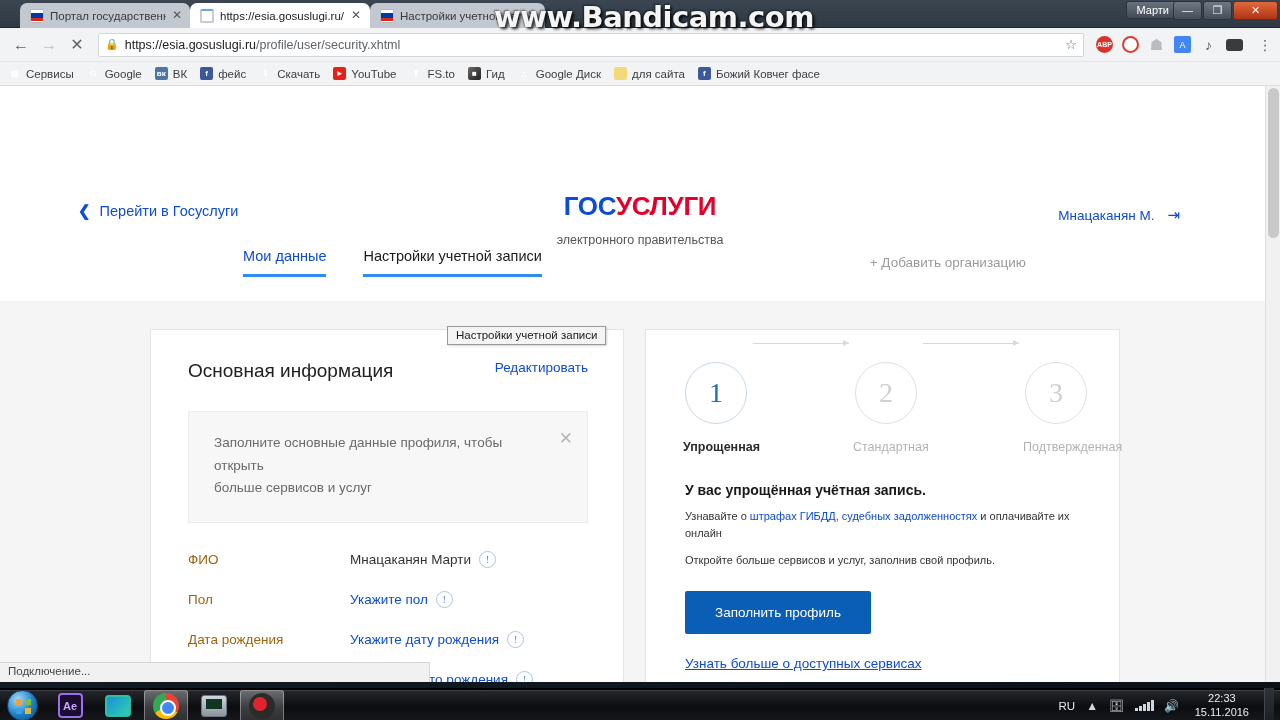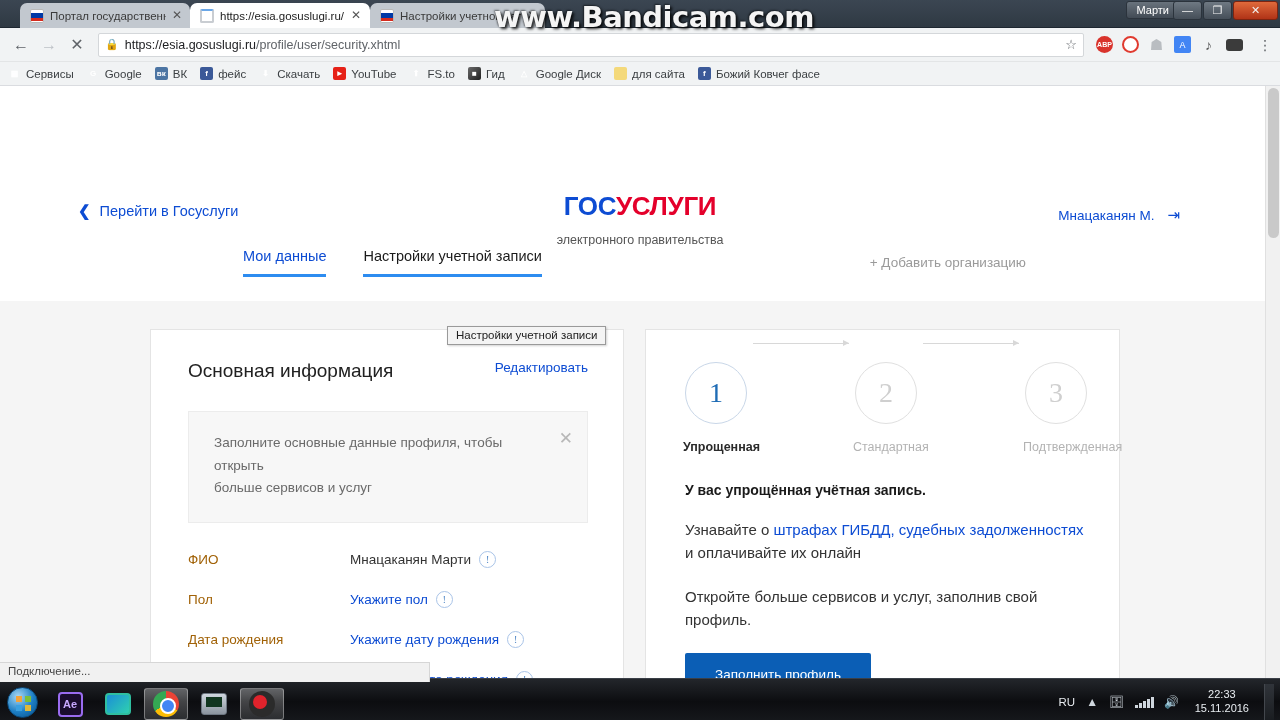--- a/index.html
+++ b/index.html
@@ -257,21 +257,21 @@
   }
   .arrow::after {
     content: ""; position: absolute; right: 0; top: -3px;
     border-left: 6px solid #d8d8d8;
     border-top: 3.5px solid transparent; border-bottom: 3.5px solid transparent;
   }
   .steps-wrap { display: flex; align-items: flex-start; }
   .step-col { width: 62px; }
   .step-col .step-label { margin-left: -2px; }
   .rc-title { margin-top: 28px; font-size: 14px; color: #1a1a1a; font-weight: bold; }
-  .rc-p { margin-top: 20px; font-size: 15px; color: #333; line-height: 1.55; }
+  .rc-p { margin-top: 10px; font-size: 11px; color: #333; line-height: 1.55; }
   .rc-p a { color: #0d4cd3; text-decoration: none; }
   .fill-btn {
     margin-top: 22px; display: inline-block;
     background: #0b5eb5; color: #fff; font-size: 13.5px;
     padding: 14px 30px; border: none; border-radius: 2px;
   }
   .more-link { display: block; margin-top: 22px; font-size: 13.5px; color: #0d4cd3; }
 
   
   .statusbar {
@@ -281,24 +281,24 @@
     z-index: 12;
   }
   .scroll-hint {
     position: absolute; right: 0; top: 0; width: 15px; height: 596px;
     background: #f1f1f1; border-left: 1px solid #e0e0e0;
   }
   .scroll-thumb { position: absolute; right: 1px; top: 2px; width: 11px; height: 150px; background: #c9c9c9; border-radius: 6px; }
 
   
   .taskbar {
-    position: absolute; left: 0; bottom: 0; width: 1280px; height: 42px;
+    position: absolute; left: 0; bottom: 0; width: 1280px; height: 30px;
     background: linear-gradient(#23262b, #0c0d10 55%, #15171b);
     border-top: 1px solid #3a3f47;
-    display: flex; align-items: flex-end;
+    display: flex; align-items: center;
   }
   .startbtn {
     width: 44px; height: 36px; display: flex; align-items: center; justify-content: center;
   }
   .orb {
     width: 31px; height: 31px; border-radius: 50%;
     background: radial-gradient(circle at 35% 30%, #a9d9f5, #1c7ec4 55%, #0b4e83);
     border: 1px solid #0a4a7c;
     position: relative;
   }

